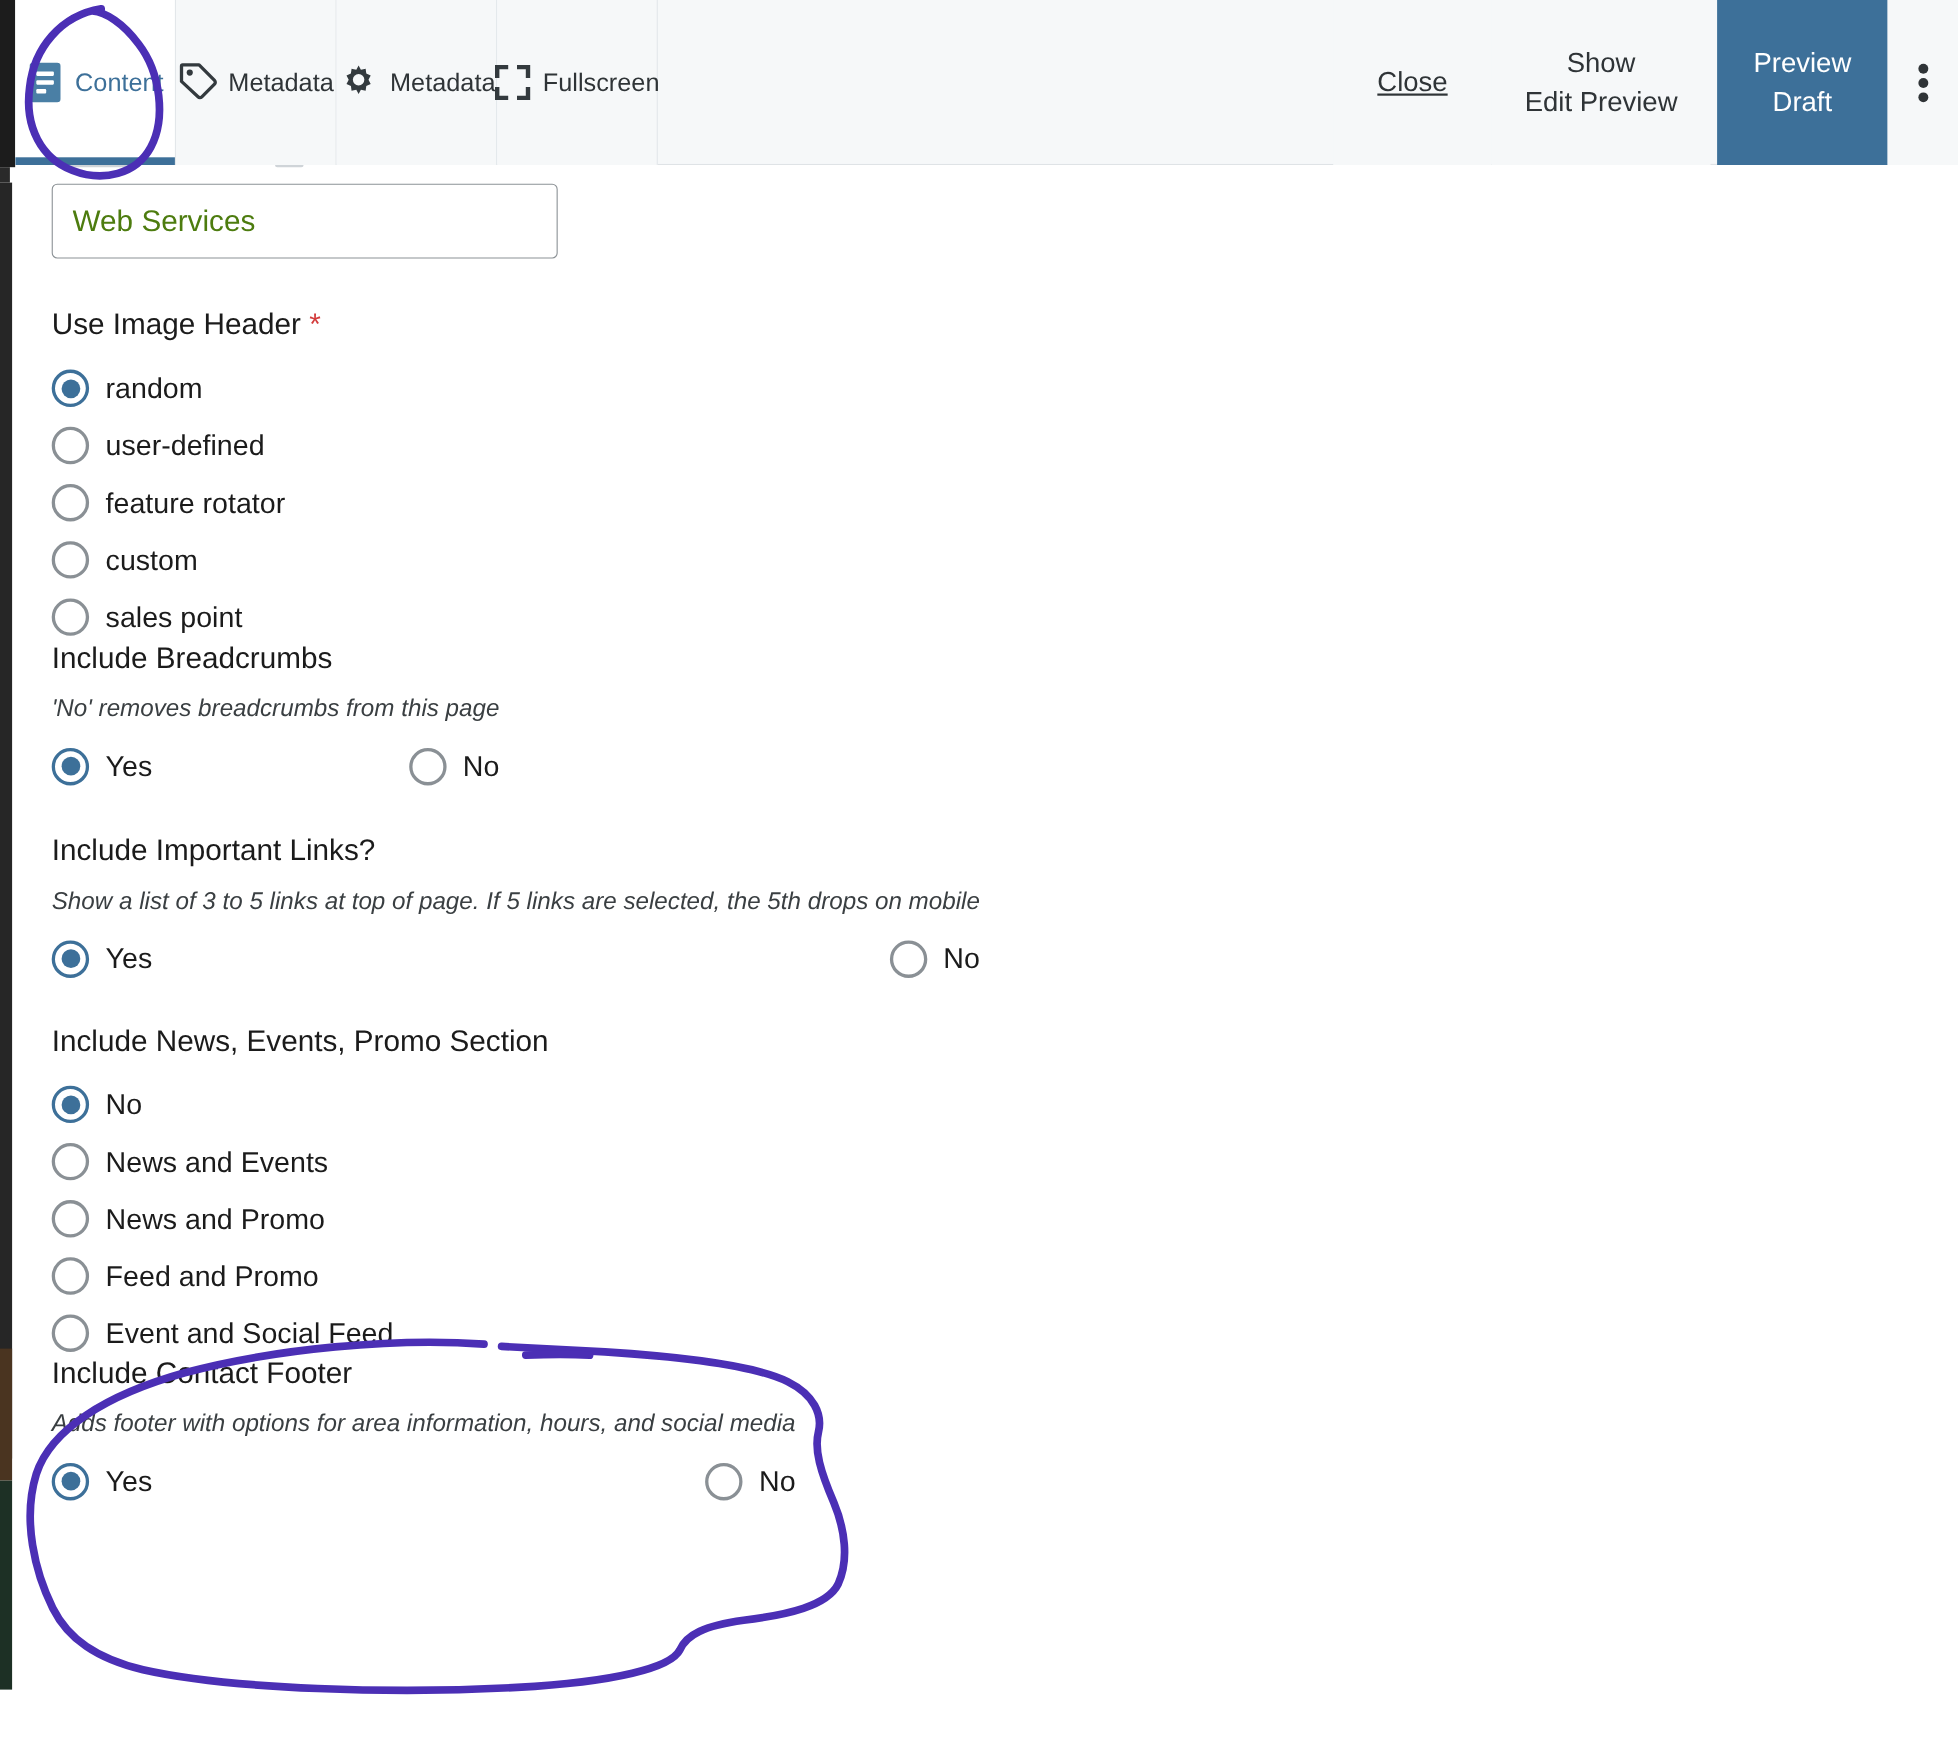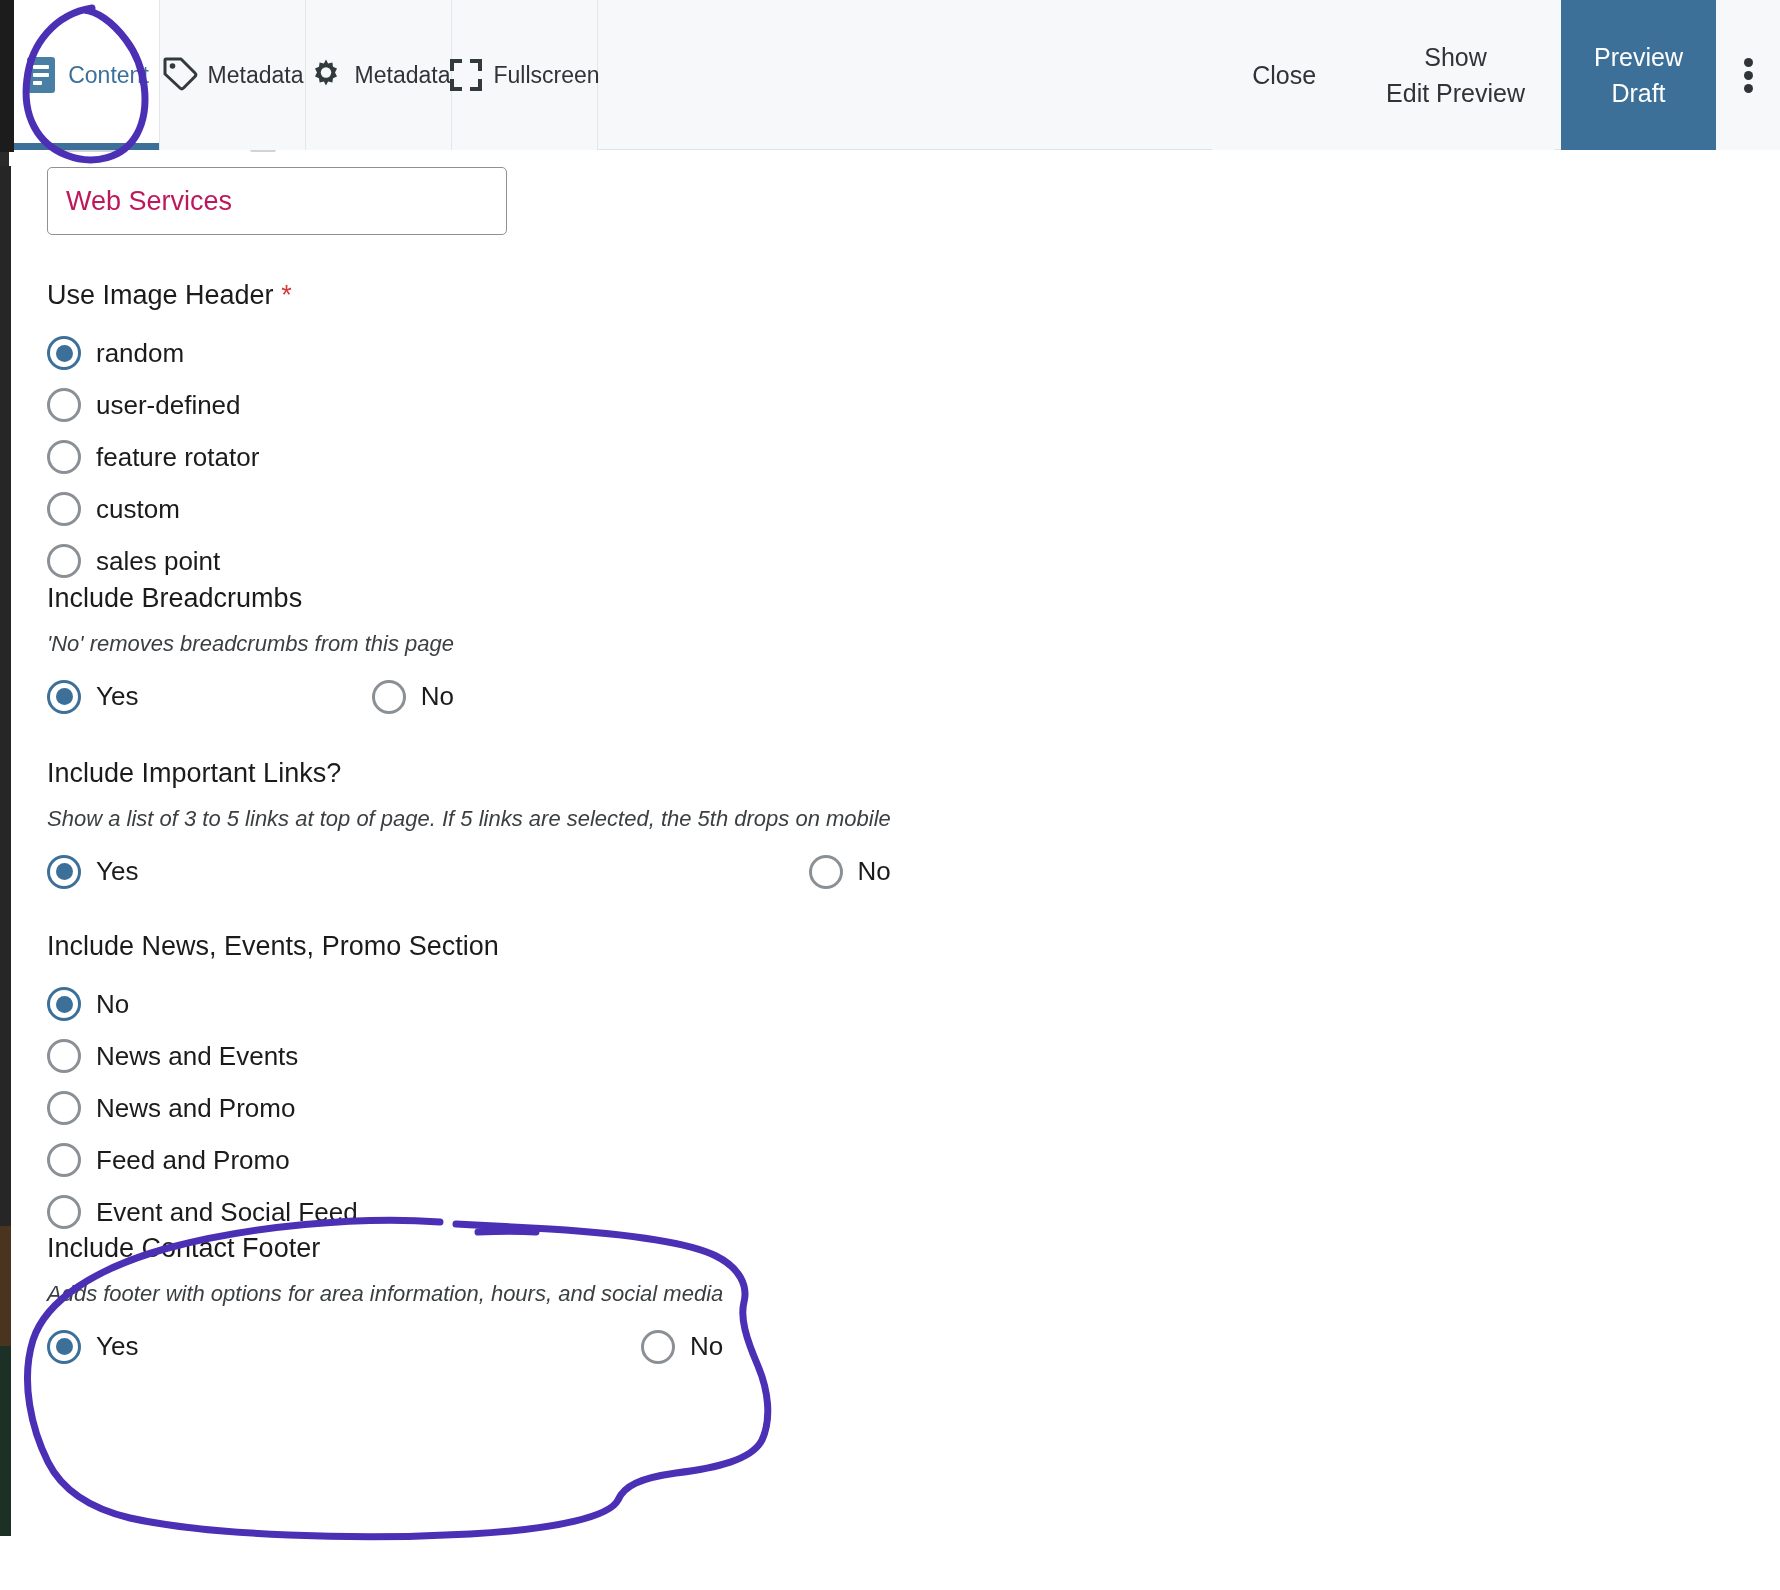--- a/index.html
+++ b/index.html
@@ -51,21 +51,21 @@
   .tab.active .tl { color:#3d7099; }
 
   #toolbar .spacer { flex:1 1 auto; border-right:none; background:#f6f8f9; }
 
   .tbtn {
     display:flex; align-items:center; justify-content:center;
     padding:0 34px; height:150px;
     font-size:25px; color:#2f3437; text-align:center; line-height:1.45;
     cursor:pointer; background:#f6f8f9;
   }
-  #close-button { padding:15px 40px; }
+  #close-button { padding:15px 40px;text-decoration:underline; }
   #show-edit-preview-button { padding:0 30px; }
   #preview-draft-button {
     background:#3d7099; color:#ffffff; width:155px; padding:0 10px;
     margin-left:6px;
   }
   #kebab-button {
     width:64px; height:150px; display:flex; align-items:center; justify-content:center;
     cursor:pointer; background:#f6f8f9;
   }
   #kebab-button .dot { width:9px; height:9px; border-radius:50%; background:#2f3437; margin:4px 0; }
@@ -83,21 +83,21 @@
     position:absolute; left:14px; top:164px; width:1766px; height:1426px;
     background:#ffffff; padding:0;
   }
 
   #title-input {
     position:absolute; left:33px; top:3px;
     width:460px; height:68px;
     border:1px solid #8c9296; border-radius:5px;
     background:#ffffff;
     font-family:"Liberation Sans", sans-serif;
-    font-size:27px; color:#be185d;
+    font-size:27px; color:#4d7c0f;
     padding:0 18px;
   }
 
   .field { position:absolute; left:33px; }
   .flabel { font-size:27px; color:#1b1b1b; line-height:1.2; }
   .flabel .req { color:#d33c3c; font-size:27px; }
   .fhelp { font-size:22px; font-style:italic; color:#3a3f42; line-height:1.25; margin-top:16px; }
 
   .radio-row { display:flex; align-items:center;justify-content:space-between; }
   .radio-opt { display:flex; align-items:center; cursor:pointer; }

